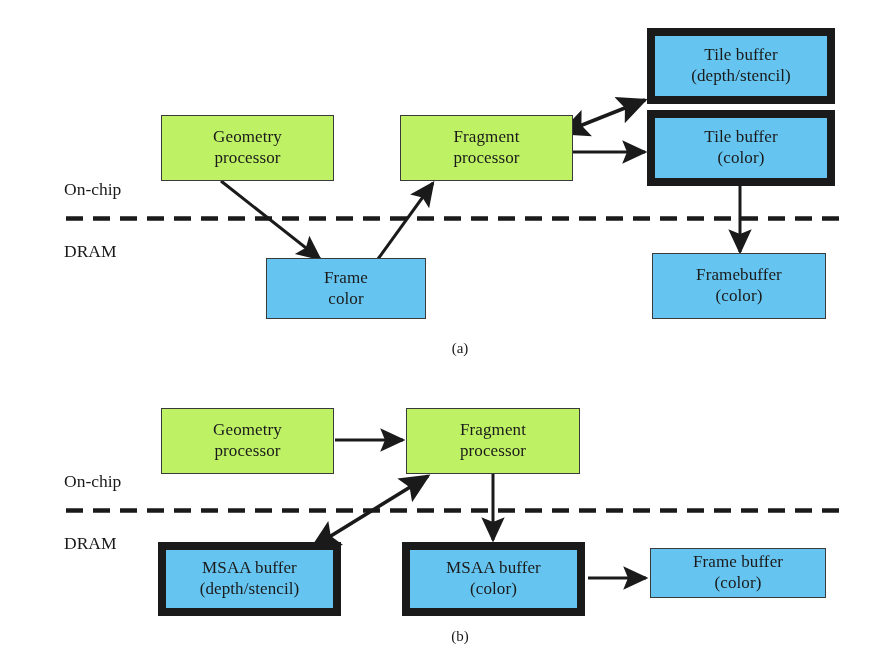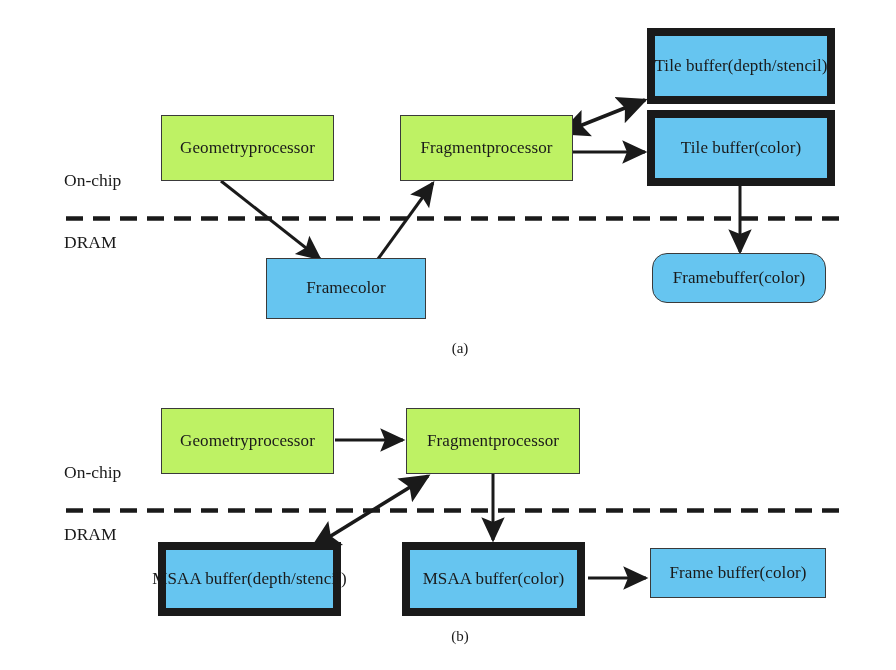--- a/index.html
+++ b/index.html
@@ -24,21 +24,21 @@
   .svg-layer {
     position: absolute;
     left: 0; top: 0;
     width: 896px;
     height: 670px;
   }
   .node {
     position: absolute;
     box-sizing: border-box;
     display: flex;
-    flex-direction: row;
+    flex-direction: column;
     align-items: center;
     justify-content: center;
     text-align: center;
     line-height: 1.22;
     font-size: 17px;
     letter-spacing: 0.1px;
   }
   .node .line {
     display: block;
     white-space: nowrap;
@@ -53,20 +53,21 @@
   }
   .node-blue-thick {
     background: #66c5f0;
     border: 8px solid #1a1a1a;
   }
   .region-label {
     position: absolute;
     font-size: 17.5px;
     white-space: nowrap;
     color: #1a1a1a;
+    margin-top: 9px;
   }
   .caption {
     position: absolute;
     font-size: 15px;
     text-align: center;
     width: 60px;
     color: #1a1a1a;
   }
 </style>
 </head>
@@ -128,21 +129,21 @@
   <div class="node node-blue-thick" style="left:647px; top:110px; width:188px; height:76px;">
     <span class="line">Tile buffer</span>
     <span class="line">(color)</span>
   </div>
 
   <div class="node node-blue" style="left:266px; top:258px; width:160px; height:61px;">
     <span class="line">Frame</span>
     <span class="line">color</span>
   </div>
 
-  <div class="node node-blue" style="left:652px; top:253px; width:174px; height:50px;border-radius:15px;">
+  <div class="node node-blue" style="left:652px; top:253px; width:174px; height:66px;">
     <span class="line">Framebuffer</span>
     <span class="line">(color)</span>
   </div>
 
   <div class="caption" style="left:430px; top:340px;">(a)</div>
 
   <div class="region-label" style="left:64px; top:462px;">On-chip</div>
   <div class="region-label" style="left:64px; top:524px;">DRAM</div>
 
   <div class="node node-yellow" style="left:161px; top:408px; width:173px; height:66px;">

